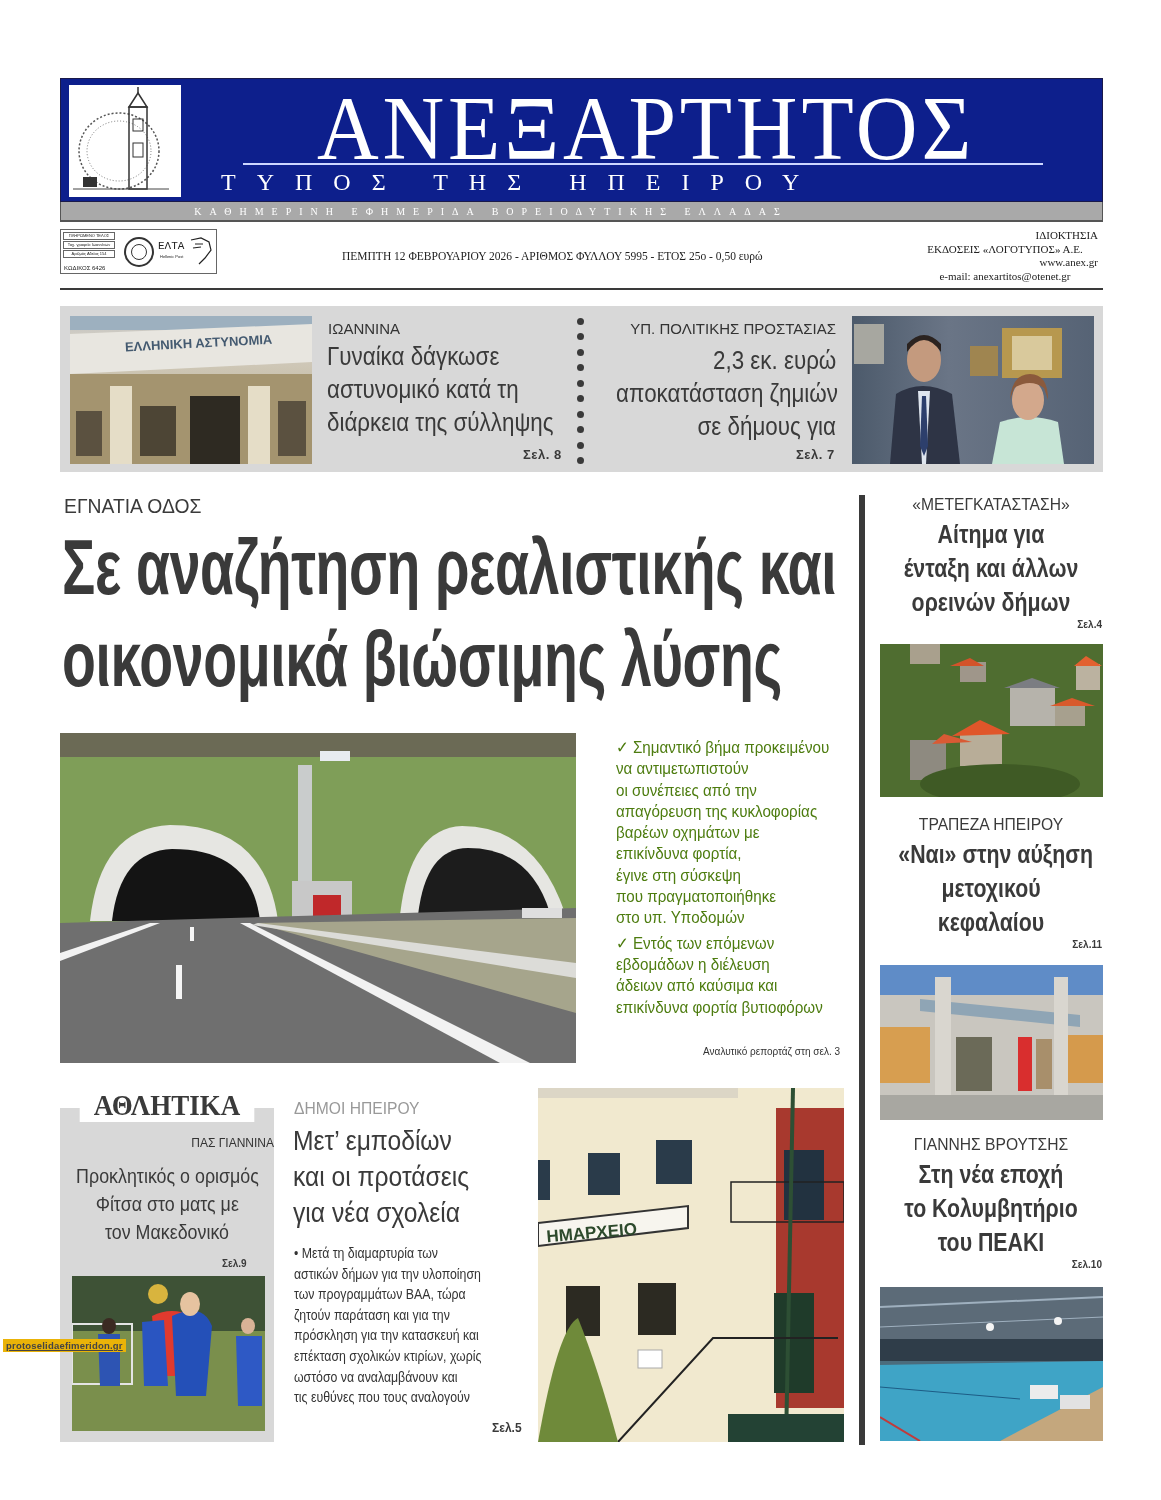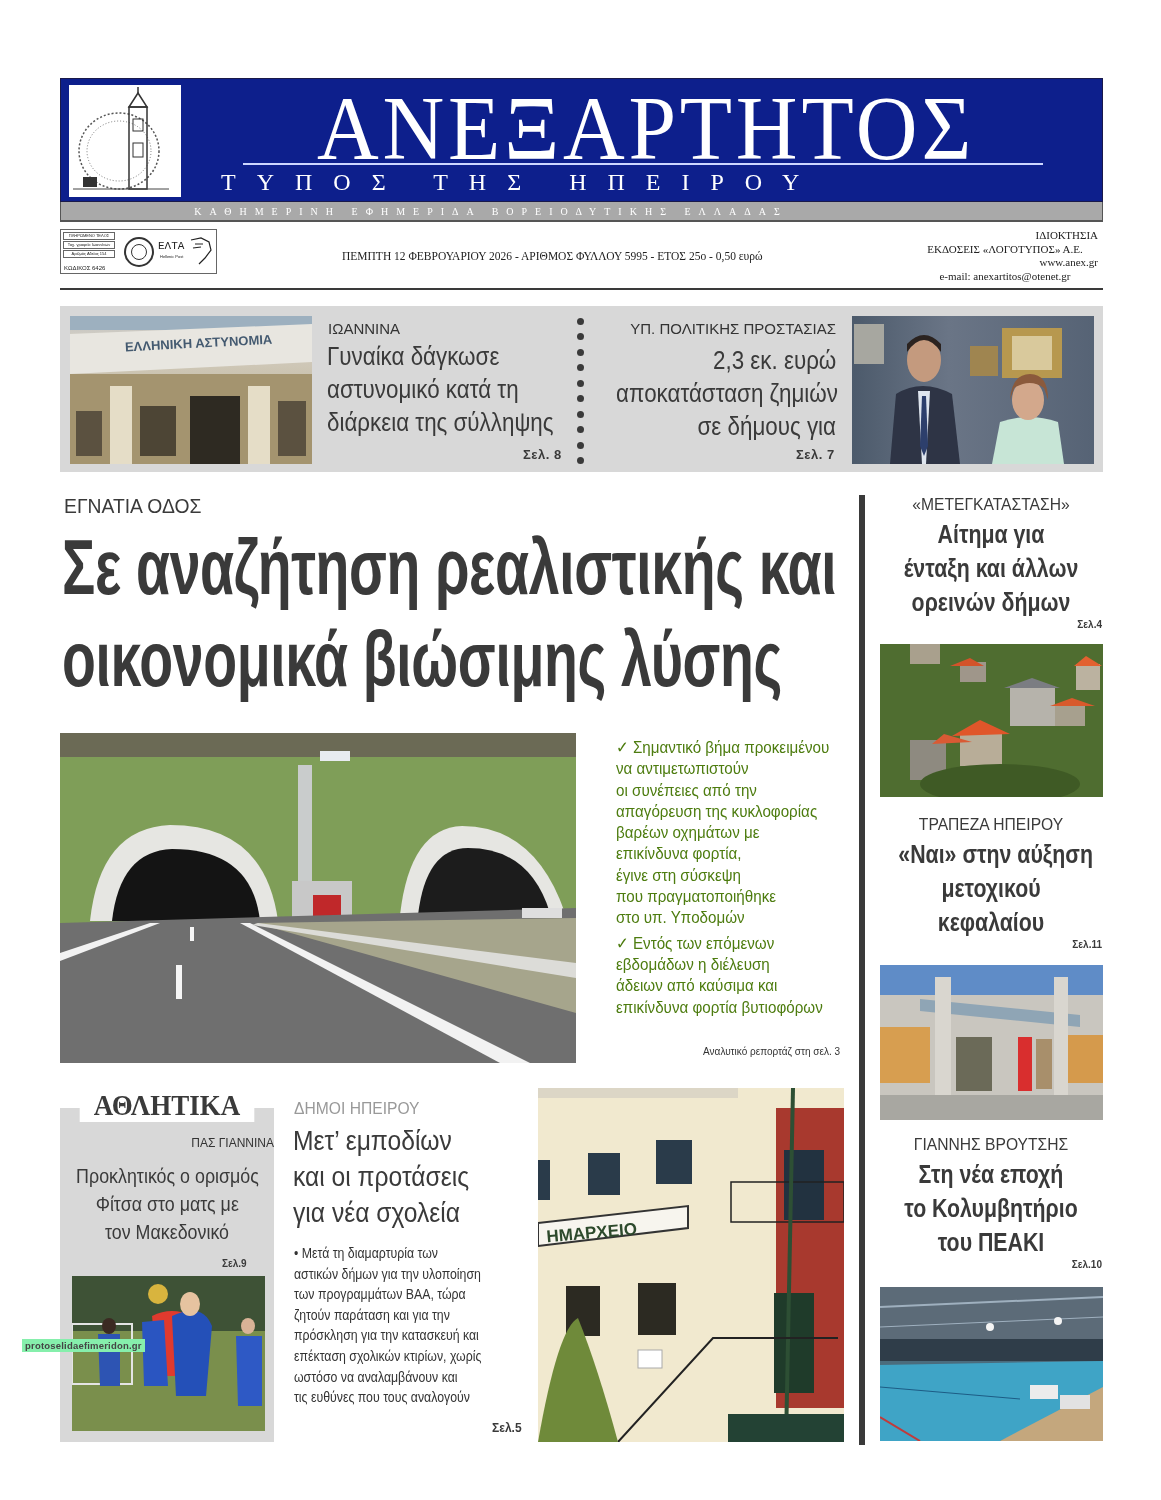--- a/index.html
+++ b/index.html
@@ -69,21 +69,21 @@
   .pool-photo { left: 880px; top: 1287px; width: 223px; height: 154px; background: #4b6c7d; }
 
   
   .sports-box { left: 60px; top: 1108px; width: 214px; height: 334px; background: #d8d8d8; }
   .sports-head { left: 70px; top: 1088px; width: 194px; text-align: center; font-family: "Liberation Serif", "DejaVu Serif", serif; font-weight: bold; font-size: 30px; color: #3a3a3a; background: #fff; line-height: 34px; transform: scaleX(0.9); }
   .sports-kicker { left: 60px; top: 1136px; width: 214px; text-align: right; font-size: 12px; color: #333; }
   .sports-title { left: 60px; top: 1162px; width: 214px; text-align: center; font-size: 21px; line-height: 28px; color: #3a3a3a; }
   .sports-title span { display: inline-block; transform: scaleX(0.85); white-space: nowrap; }
   .sports-sel { left: 222px; top: 1258px; font-size: 10px; font-weight: bold; color: #3a3a3a; }
   .football-photo { left: 72px; top: 1276px; width: 193px; height: 155px; background: #5c7040; }
-  .watermark { left: 22px; top: 1339px; background: #86efac; padding: 1px 3px; font-size: 9.5px; font-weight: bold; color: #444; letter-spacing: 0.2px; }
+  .watermark { left: 3px; top: 1339px; background: #eab308; padding: 1px 3px; font-size: 9.5px; font-weight: bold; color: #444; letter-spacing: 0.2px; text-decoration: underline; }
 
   
   .schools-kicker { left: 294px; top: 1099px; font-size: 17px; color: #999; transform: scaleX(0.92); transform-origin: left; white-space: nowrap; }
   .schools-title { left: 293px; top: 1123px; width: 245px; font-size: 28px; line-height: 36px; color: #3a3a3a; }
   .schools-title span { display: block; transform: scaleX(0.88); transform-origin: left; white-space: nowrap; }
   .schools-body { left: 294px; top: 1243px; width: 240px; font-size: 14px; line-height: 20.6px; color: #333; }
   .schools-body span { display: block; transform: scaleX(0.88); transform-origin: left; white-space: nowrap; }
   .schools-sel { left: 492px; top: 1421px; font-size: 12px; font-weight: bold; color: #3a3a3a; }
   .townhall-photo { left: 538px; top: 1088px; width: 306px; height: 354px; background: #efe7cd; }
 </style>

